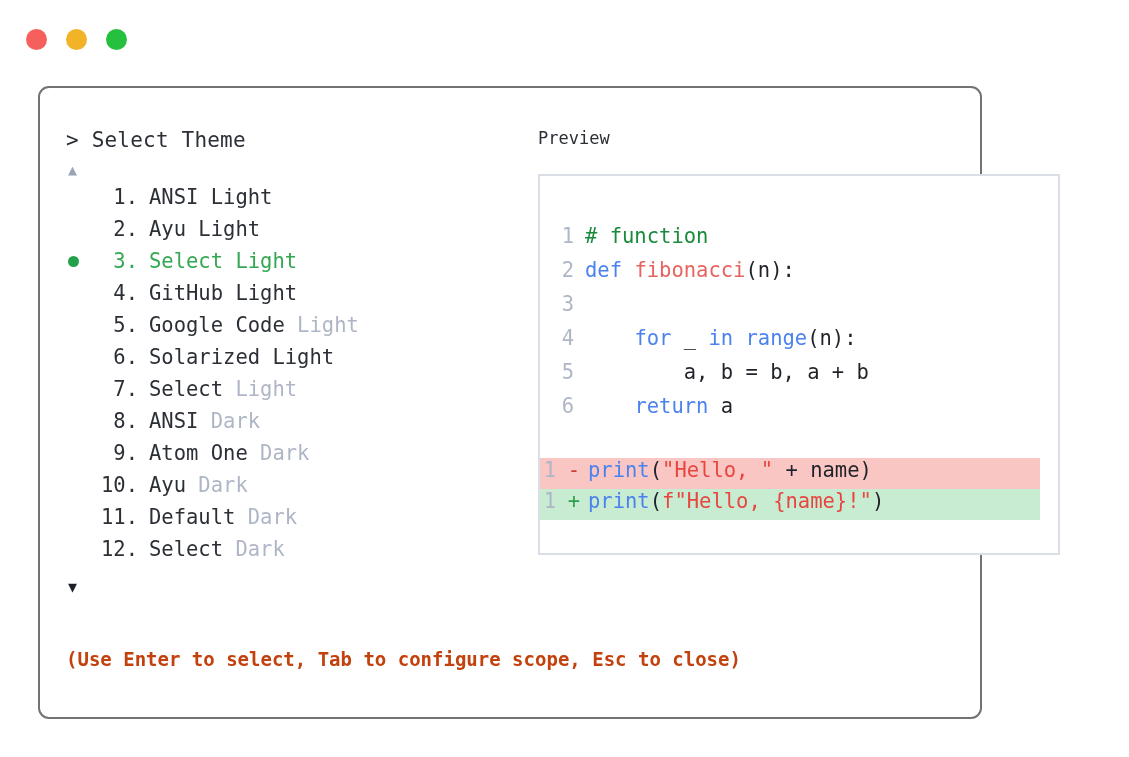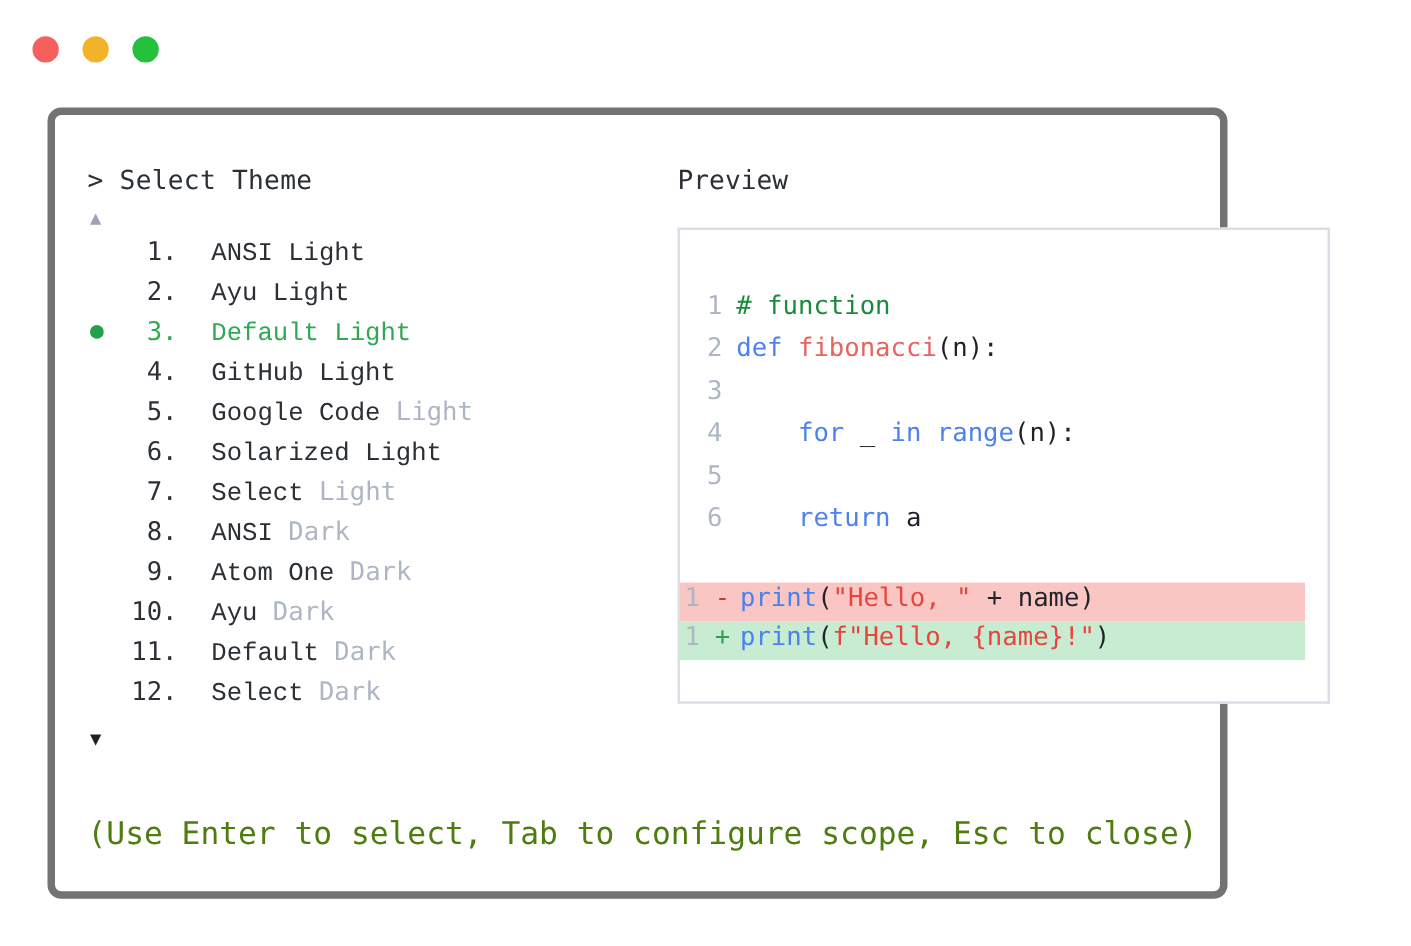--- a/index.html
+++ b/index.html
@@ -33,21 +33,21 @@
   .dot.yellow { background: #f3b329; }
   .dot.green  { background: #25c03e; }
 
   
   .card {
     position: absolute;
     left: 38px;
     top: 86px;
     width: 944px;
     height: 633px;
-    border: 6px solid #737373;
+    border: 2px solid #737373;
     border-radius: 11px;
     box-sizing: border-box;
     background: #ffffff;
   }
 
   
   .left-col {
     position: absolute;
     left: 26px;
     top: 40px;
@@ -95,50 +95,50 @@
     background: #22a04a;
   }
   .idx {
     width: 46px;
     flex: 0 0 46px;
     text-align: right;
     color: #2b2f36;
   }
   .name {
     color: #2b2f36;
-    margin-left: 27px;
-    font-family: Liberation Mono, monospace;
+    margin-left: 11px;
   }
   .variant {
     color: #aeb6c6;
   }
   .theme-row.selected .idx,
   .theme-row.selected .dotsep,
   .theme-row.selected .name {
     color: #33a852;
   }
 
   .footer-hint {
     position: absolute;
     left: 26px;
     top: 560px;
-    font-size: 25px;
-    color: #4d7c0f;
-    white-space: pre;
+    font-size: 19px;
+    color: #c2410c;
+    white-space: pre;
+    font-weight: bold;
   }
 
   
   .right-col {
     position: absolute;
     left: 498px;
     top: 40px;
     width: 530px;
   }
   .preview-label {
-    font-size: 21px;
+    font-size: 17px;
     color: #2b2f36;
   }
   .preview-box {
     margin-top: 26px;
     width: 522px;
     height: 381px;
     box-sizing: border-box;
     border: 2px solid #dadee7;
     background: #ffffff;
     padding: 48px 0 0 0;
@@ -201,21 +201,21 @@
 </div>
 
 <div class="card">
 
   <div class="left-col">
     <div class="header-line">&gt; Select Theme</div>
     <div class="scroll-arrow up">▲</div>
     <div class="theme-list">
         <div class="theme-row"><span class="bullet-cell"></span><span class="idx">1.</span><span class="name">ANSI Light</span></div>
         <div class="theme-row"><span class="bullet-cell"></span><span class="idx">2.</span><span class="name">Ayu Light</span></div>
-        <div class="theme-row selected"><span class="bullet-cell"><span class="bullet"></span></span><span class="idx">3.</span><span class="name">Default Light</span></div>
+        <div class="theme-row selected"><span class="bullet-cell"><span class="bullet"></span></span><span class="idx">3.</span><span class="name">Select Light</span></div>
         <div class="theme-row"><span class="bullet-cell"></span><span class="idx">4.</span><span class="name">GitHub Light</span></div>
         <div class="theme-row"><span class="bullet-cell"></span><span class="idx">5.</span><span class="name">Google Code</span><span class="variant"> Light</span></div>
         <div class="theme-row"><span class="bullet-cell"></span><span class="idx">6.</span><span class="name">Solarized Light</span></div>
         <div class="theme-row"><span class="bullet-cell"></span><span class="idx">7.</span><span class="name">Select</span><span class="variant"> Light</span></div>
         <div class="theme-row"><span class="bullet-cell"></span><span class="idx">8.</span><span class="name">ANSI</span><span class="variant"> Dark</span></div>
         <div class="theme-row"><span class="bullet-cell"></span><span class="idx">9.</span><span class="name">Atom One</span><span class="variant"> Dark</span></div>
         <div class="theme-row"><span class="bullet-cell"></span><span class="idx">10.</span><span class="name">Ayu</span><span class="variant"> Dark</span></div>
         <div class="theme-row"><span class="bullet-cell"></span><span class="idx">11.</span><span class="name">Default</span><span class="variant"> Dark</span></div>
         <div class="theme-row"><span class="bullet-cell"></span><span class="idx">12.</span><span class="name">Select</span><span class="variant"> Dark</span></div>
       </div>
@@ -225,21 +225,21 @@
   <div class="footer-hint">(Use Enter to select, Tab to configure scope, Esc to close)</div>
 
   <div class="right-col">
     <div class="preview-label">Preview</div>
     <div class="preview-box">
       <div>
           <div class="code-line"><span class="gutter">1</span><span class="code-body"><span class="tok-comment"># function</span></span></div>
           <div class="code-line"><span class="gutter">2</span><span class="code-body"><span class="tok-keyword">def </span><span class="tok-func">fibonacci</span><span class="tok-plain">(n):</span></span></div>
           <div class="code-line"><span class="gutter">3</span></div>
           <div class="code-line"><span class="gutter">4</span><span class="code-body"><span class="tok-plain">    </span><span class="tok-keyword">for</span><span class="tok-plain"> _ </span><span class="tok-keyword">in range</span><span class="tok-plain">(n):</span></span></div>
-          <div class="code-line"><span class="gutter">5</span></div>
+          <div class="code-line"><span class="gutter">5</span><span class="code-body"><span class="tok-plain">        a, b = b, a + b</span></span></div>
           <div class="code-line"><span class="gutter">6</span><span class="code-body"><span class="tok-plain">    </span><span class="tok-keyword">return</span><span class="tok-plain"> a</span></span></div>
         </div>
       <div class="blank-line"></div>
       <div>
           <div class="diff-line del"><span class="gutter">1</span><span class="diff-marker">-</span><span class="code-body"><span class="tok-keyword">print</span><span class="tok-plain">(</span><span class="tok-string">"Hello, "</span><span class="tok-plain"> + name)</span></span></div>
           <div class="diff-line add"><span class="gutter">1</span><span class="diff-marker">+</span><span class="code-body"><span class="tok-keyword">print</span><span class="tok-plain">(</span><span class="tok-string">f"Hello, {name}!"</span><span class="tok-plain">)</span></span></div>
         </div>
     </div>
   </div>
 

